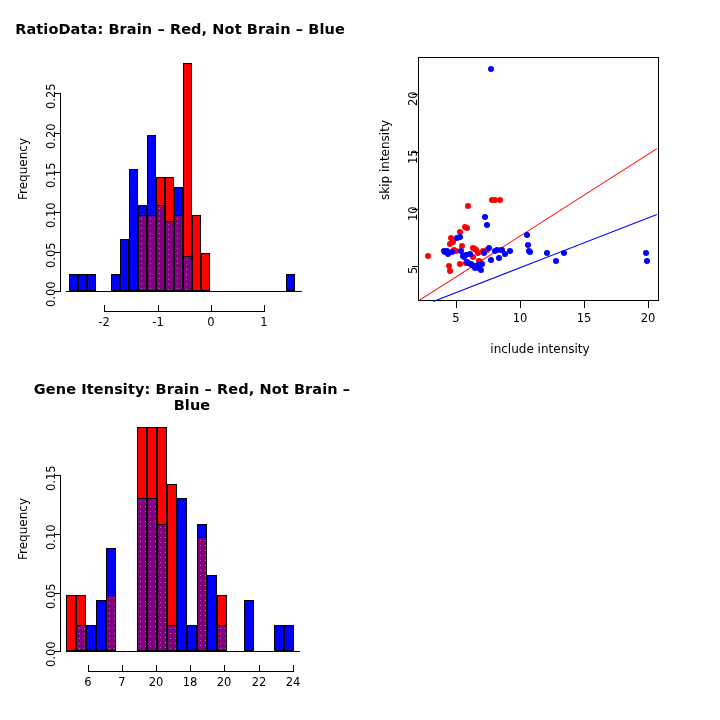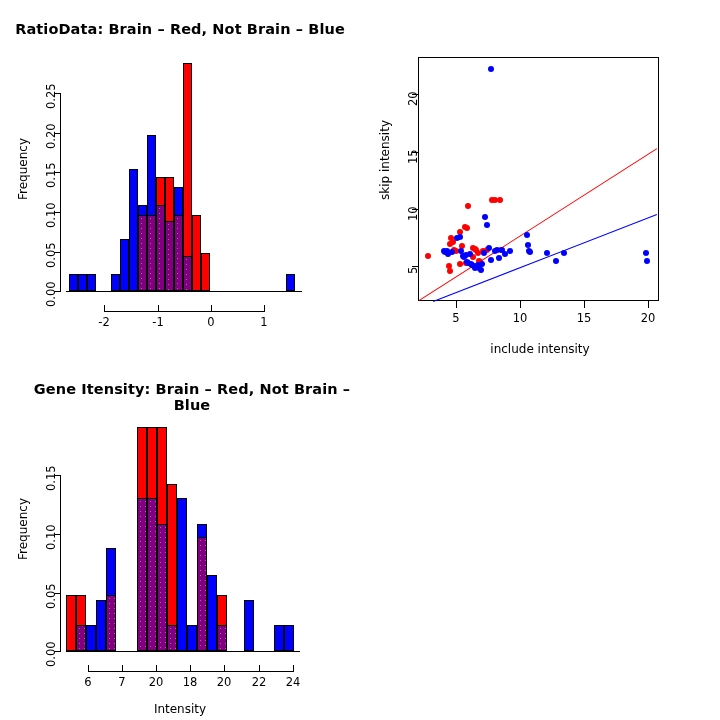--- a/index.html
+++ b/index.html
@@ -239,21 +239,20 @@
     <div class="ticklab" style="left:78px;top:311px;width:36px;">5</div>
     <div class="ticklab" style="left:142px;top:311px;width:36px;">10</div>
     <div class="ticklab" style="left:206px;top:311px;width:36px;">15</div>
     <div class="ticklab" style="left:270px;top:311px;width:36px;">20</div>
   </div>
 
   <div class="panel p-bl">
     <div class="ptitle" style="top:21px;margin-left:24px;">Gene Itensity: Brain – Red, Not Brain – Blue</div>
 
     <div class="axtitle-y" style="left:16px;top:200px;">Frequency</div>
-    <div class="axtitle" style="top:342px;">Intensity</div>
 
     <div class="axis-line" style="left:60px;top:115px;width:1px;height:177px;"></div>
     <div class="tickh" style="left:54px;top:291px;width:6px;"></div>
     <div class="tickh" style="left:54px;top:233px;width:6px;"></div>
     <div class="tickh" style="left:54px;top:174px;width:6px;"></div>
     <div class="tickh" style="left:54px;top:115px;width:6px;"></div>
     <div class="ylab-rot" style="left:44px;top:307px;">0.00</div>
     <div class="ylab-rot" style="left:44px;top:249px;">0.05</div>
     <div class="ylab-rot" style="left:44px;top:190px;">0.10</div>
     <div class="ylab-rot" style="left:44px;top:131px;">0.15</div>

